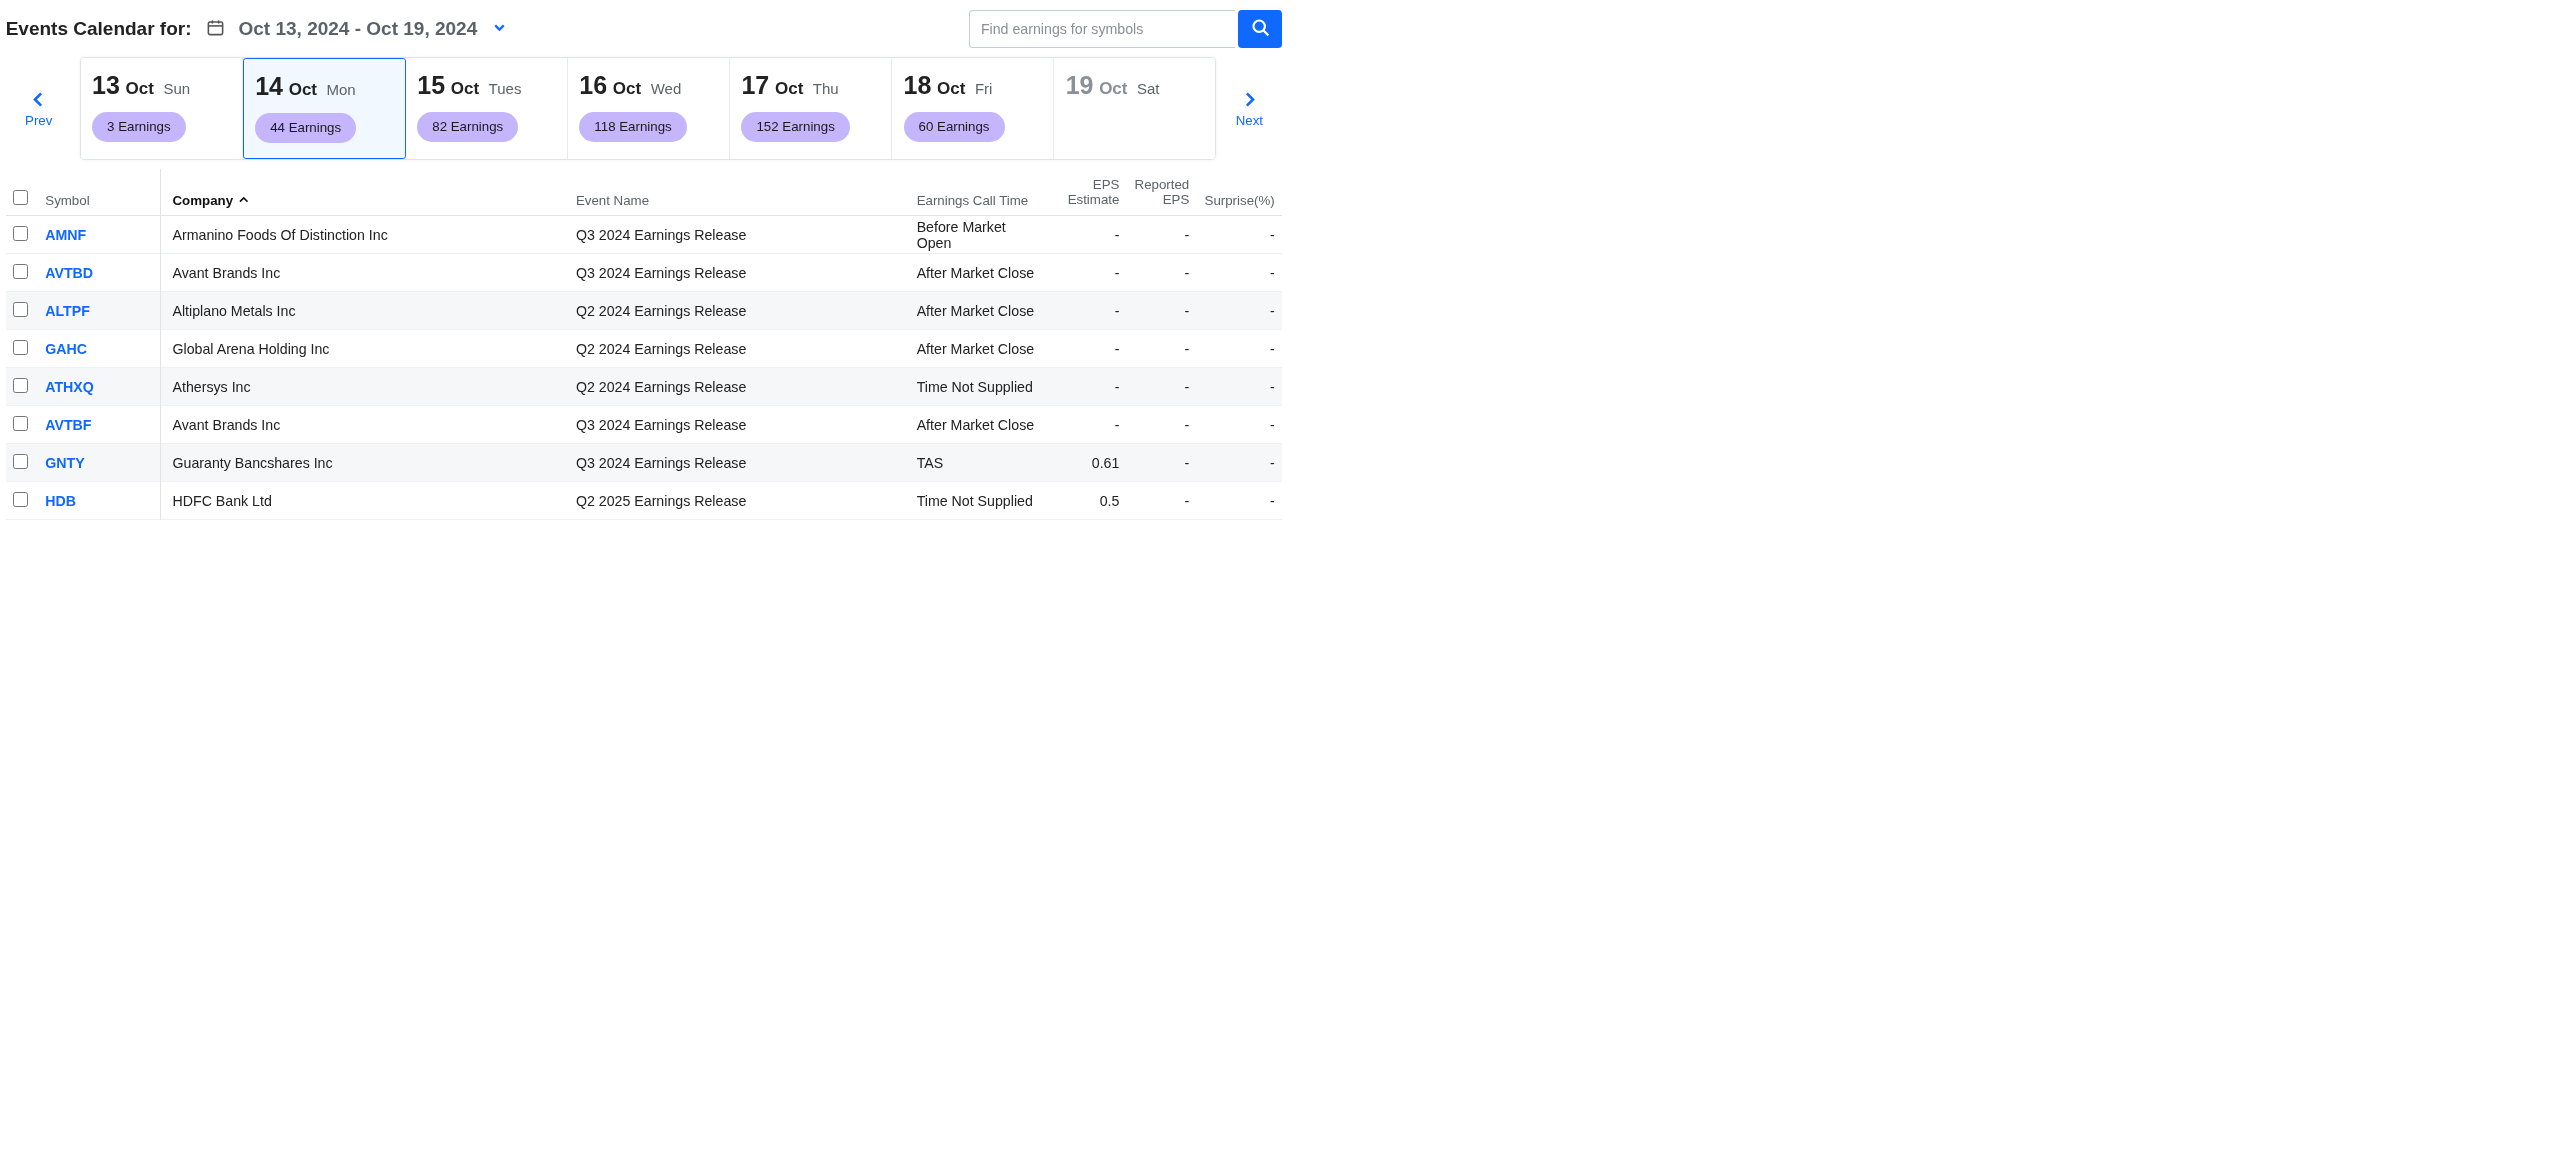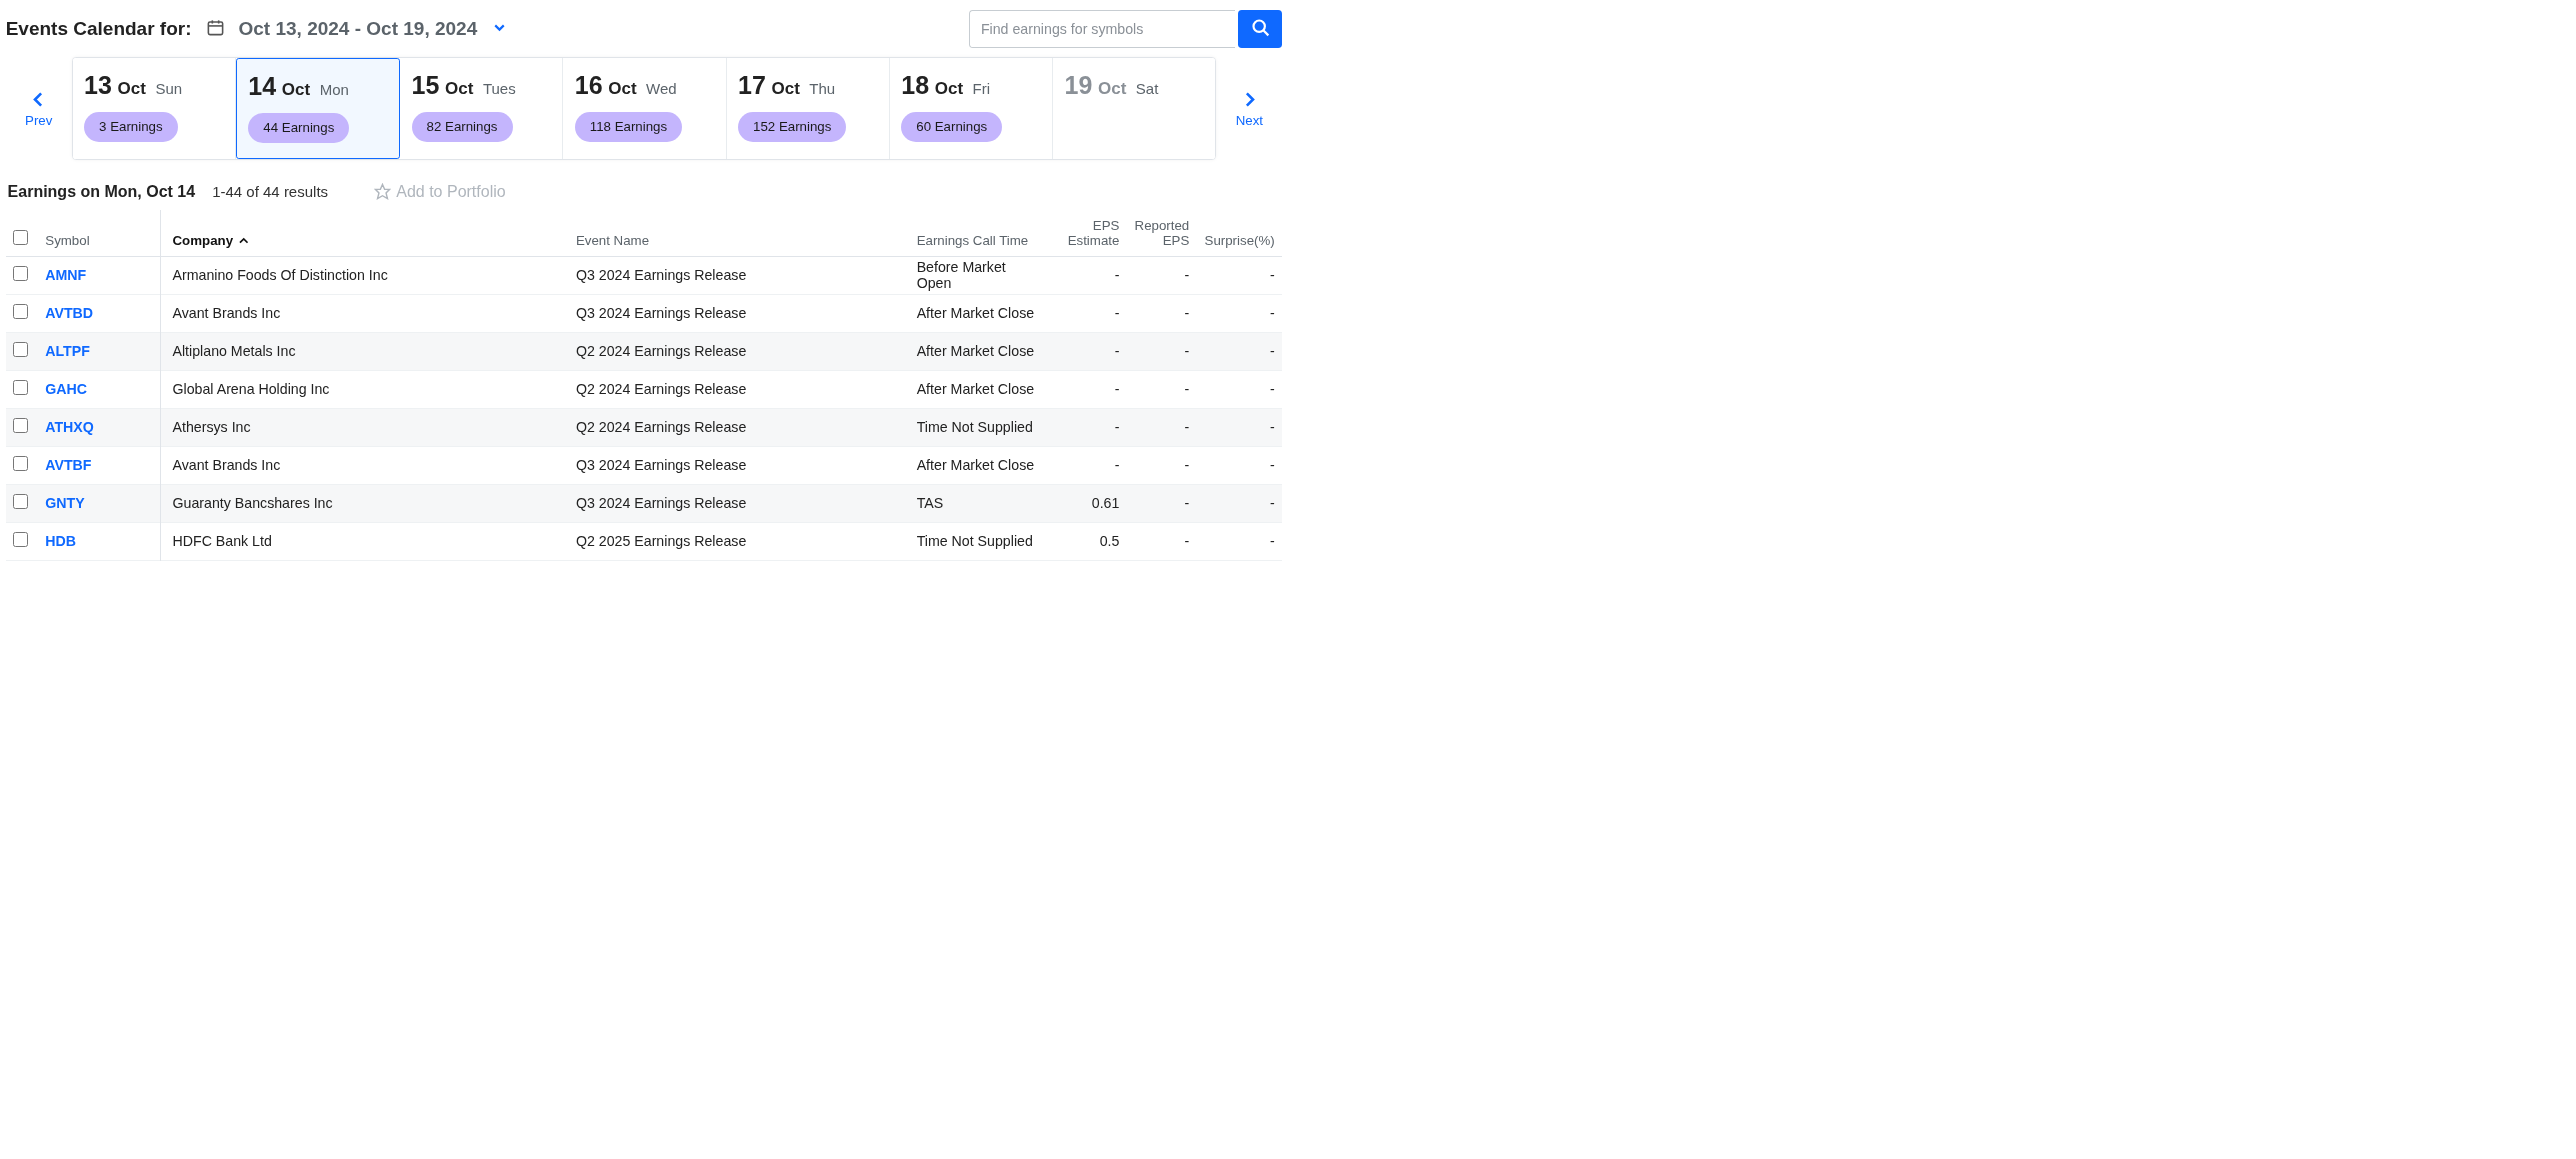--- a/index.html
+++ b/index.html
@@ -80,20 +80,21 @@
     gap:3.8px;
   }
   .nav-col svg { width:21px; height:21px; stroke:#0f69ff; fill:none; }
   .days-box {
     flex:1;
     display:flex;
     border:0.9px solid #e0e4e9;
     border-radius:3.8px;
     box-shadow: 0 0 3.8px rgba(0,0,0,0.05);
     overflow:hidden;
+    margin-left:8px;
   }
   .day-card {
     flex:1;
     border-right:0.9px solid #e8ecef;
     padding: 13.3px 11.4px 15px 11.4px;
     display:flex;
     flex-direction:column;
     gap:11.4px;
     cursor:pointer;
     background:#fff;
@@ -270,30 +271,20 @@
         </div>
       </div>
     <div class="nav-col">
       <svg viewBox="0 0 24 24" stroke-width="3">
           <polyline points="9 5 16 12 9 19"></polyline>
         </svg>
       <span>Next</span>
     </div>
   </div>
 
-  <div class="results-bar">
-    <span class="results-title">Earnings on Mon, Oct 14</span>
-    <span class="results-count">1-44 of 44 results</span>
-    <span class="add-portfolio">
-      <svg viewBox="0 0 24 24" stroke-width="2">
-          <polygon points="12 2 15 9 22 9 17 14 19 22 12 18 5 22 7 14 2 9 9 9"></polygon>
-        </svg>
-      <span>Add to Portfolio</span>
-    </span>
-  </div>
 
   <table>
     <thead>
       <tr>
         <th class="col-checkbox"><input type="checkbox" style=""></th>
         <th class="col-symbol">Symbol</th>
         <th class="col-company sortable">
           <span>Company</span>
           <span class="sort-arrow">
             <svg viewBox="0 0 10 10" width="9.5" height="9.5">

